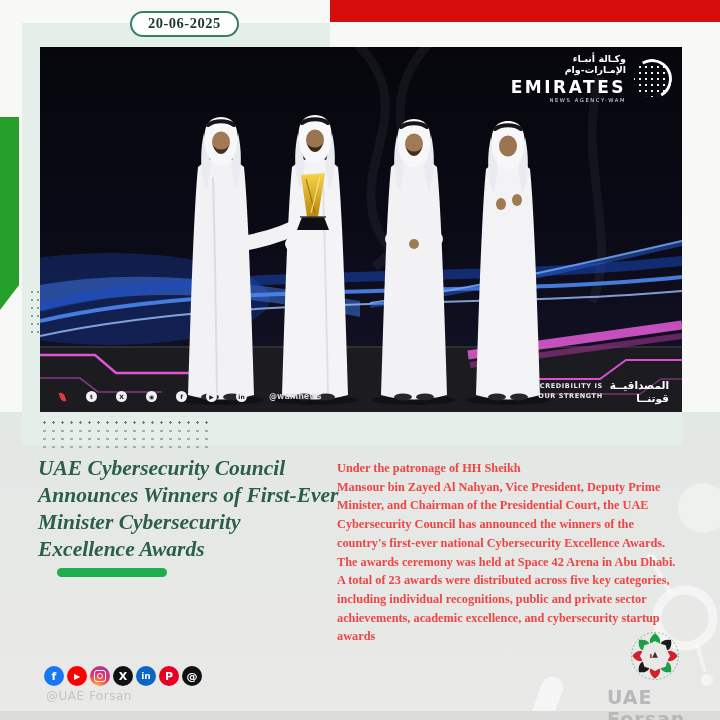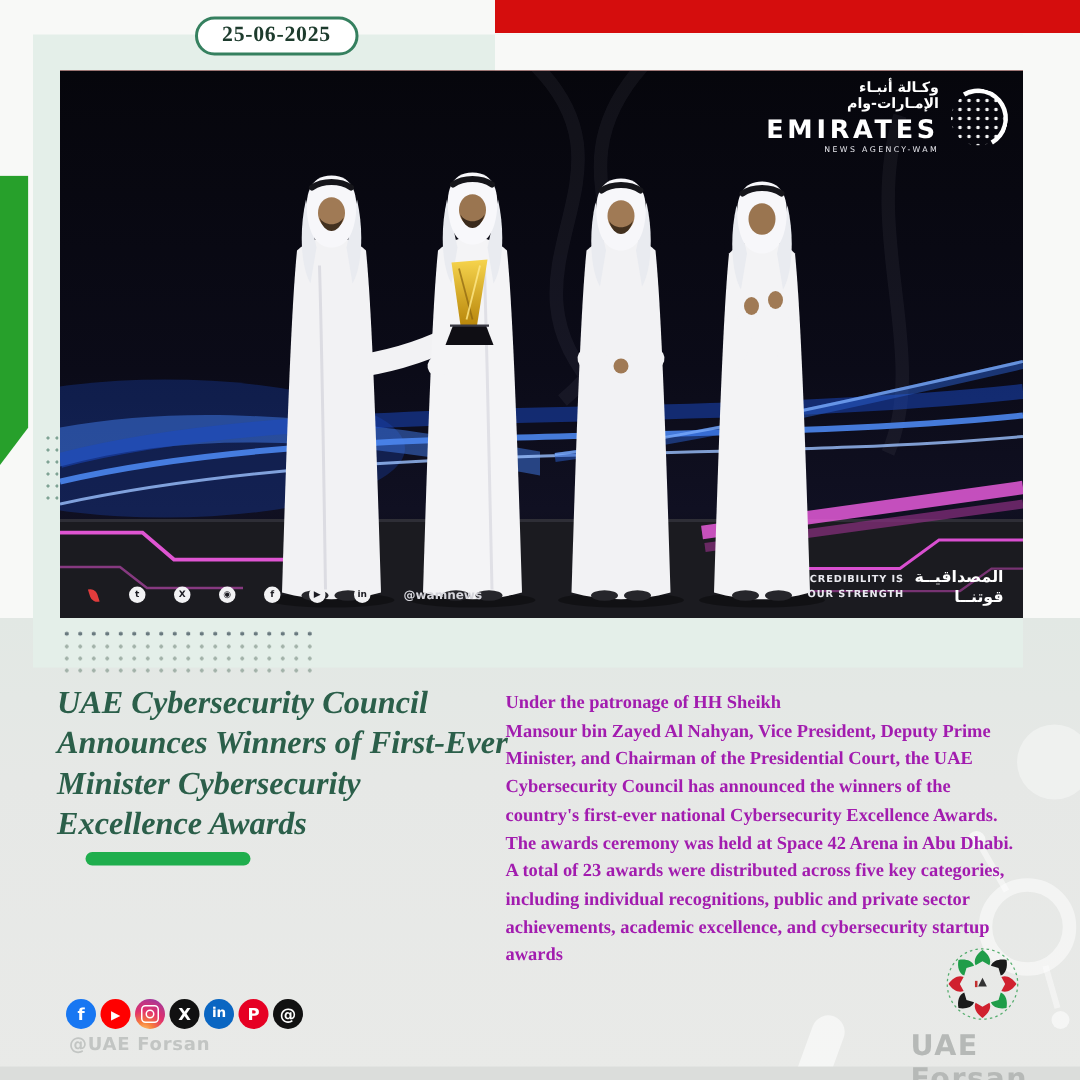--- a/index.html
+++ b/index.html
@@ -16,21 +16,21 @@
                 clip-path:polygon(0 0,100% 0,100% 87%,0 100%);}
   
   .net-decor{position:absolute;left:555px;top:440px;width:165px;height:280px;pointer-events:none;}
   .white-blob{position:absolute;left:536px;top:676px;width:22px;height:52px;background:#fff;
               opacity:.55;border-radius:12px;transform:rotate(20deg);}
   
   .date-pill{position:absolute;left:130px;top:11px;padding:2px 16px 3px;background:#fff;
              border:2px solid #35805f;border-radius:15px;font-weight:bold;font-size:14.5px;
              color:#1d3b2d;letter-spacing:.5px;}
   
-  .photo{position:absolute;left:40px;top:47px;width:642px;height:365px;background:#7f1d1d;overflow:hidden;}
+  .photo{position:absolute;left:40px;top:47px;width:642px;height:365px;background:#c2410c;overflow:hidden;}
   .photo svg{position:absolute;left:0;top:0;}
   .wam-logo{position:absolute;top:7px;right:12px;display:flex;align-items:center;gap:8px;color:#fff;}
   .wam-text{text-align:right;font-family:"DejaVu Sans",sans-serif;line-height:1.15;}
   .wam-ar{font-size:9.5px;font-weight:bold;}
   .wam-title{font-size:17px;font-weight:bold;letter-spacing:2.5px;margin-top:2px;}
   .wam-sub{font-size:5.2px;letter-spacing:1.6px;margin-top:1px;color:#e8e8ee;}
   .wam-globe{position:relative;width:36px;height:36px;border-radius:50%;
      background-image:radial-gradient(circle,rgba(255,255,255,.95) 1.1px,transparent 1.4px);
      background-size:6px 6px;background-position:center;}
   .wam-globe::before{content:"";position:absolute;inset:-2px;border-radius:50%;
@@ -51,37 +51,37 @@
   .dots-block{position:absolute;left:40px;top:427px;width:172px;height:22px;
      background-image:radial-gradient(circle,#a2b2a9 1.2px,transparent 1.4px);background-size:9px 8px;}
   .dots-side{position:absolute;left:29px;top:288px;width:10px;height:46px;
      background-image:radial-gradient(circle,#7fa394 1px,transparent 1.2px);background-size:6px 8px;}
   
   .headline{position:absolute;left:38px;top:455px;color:#2b5f4a;font-weight:bold;
             font-size:21.5px;line-height:27px;}
   .headline div{white-space:nowrap;font-style:italic;}
   .green-bar{position:absolute;left:57px;top:568px;width:110px;height:9px;border-radius:5px;background:#1fae4d;}
   
-  .body-text{position:absolute;left:337px;top:459px;width:342px;color:#a21caf;font-weight:bold;
+  .body-text{position:absolute;left:337px;top:459px;width:342px;color:#ef4444;font-weight:bold;
              font-size:12.3px;line-height:18.7px;white-space:pre-line;}
   
   .social-row{position:absolute;left:44px;top:666px;display:flex;gap:3px;}
   .sicon{width:20px;height:20px;border-radius:50%;display:flex;align-items:center;justify-content:center;
          color:#fff;font-family:"DejaVu Sans",sans-serif;font-weight:bold;font-size:11px;}
   .fb{background:#1877f2;}
   .yt{background:#ff0000;font-size:8px;}
   .ig{background:radial-gradient(circle at 30% 110%,#fdd074 0%,#f77e3c 25%,#e1306c 55%,#c13584 75%,#833ab4 100%);}
   .ig-cam{width:10px;height:10px;border:1.6px solid #fff;border-radius:3px;position:relative;}
   .ig-cam::after{content:"";position:absolute;width:4px;height:4px;border:1.4px solid #fff;border-radius:50%;top:1.5px;left:1.5px;}
   .xx{background:#111;font-size:11px;}
   .li{background:#0a66c2;font-size:9px;}
   .pi{background:#e60023;font-size:11px;}
   .th{background:#111;font-size:11px;}
   .footer-handle{position:absolute;left:46px;top:689px;color:#c2c5c3;font-family:"DejaVu Sans",sans-serif;
-                 font-weight:bold;font-size:12px;letter-spacing:.5px;}
+                 font-weight:normal;font-size:12px;letter-spacing:.5px;}
   .forsan-logo{position:absolute;left:629px;top:630px;width:52px;height:52px;}
   .forsan-brand{position:absolute;left:607px;top:686px;color:#b6b9b7;font-family:"DejaVu Sans",sans-serif;
                 font-weight:bold;font-size:19px;letter-spacing:1px;}
 </style>
 </head>
 <body>
 
 <div id="canvas">
 
   <div class="lower-bg"></div>
@@ -94,21 +94,21 @@
     <circle cx="148" cy="68" r="25" fill="#ffffff" opacity="0.38"></circle>
     <circle cx="130" cy="178" r="28" fill="none" stroke="#ffffff" stroke-width="9" opacity="0.5"></circle>
     <circle cx="96" cy="120" r="6" fill="#ffffff" opacity="0.6"></circle>
     <line x1="100" y1="126" x2="116" y2="154" stroke="#ffffff" stroke-width="4" opacity="0.5"></line>
     <circle cx="152" cy="240" r="6" fill="#ffffff" opacity="0.55"></circle>
     <line x1="142" y1="204" x2="150" y2="232" stroke="#ffffff" stroke-width="4" opacity="0.45"></line>
   </svg>
   <div class="white-blob"></div>
   <div class="bottom-strip"></div>
 
-  <div class="date-pill">25-06-2025</div>
+  <div class="date-pill">20-06-2025</div>
 
   <div class="photo">
     <svg width="642" height="365" viewBox="0 0 642 365">
       <defs>
         <linearGradient id="bgG" x1="0" y1="0" x2="0" y2="1">
           <stop offset="0" stop-color="#06060c"></stop>
             <stop offset="0.55" stop-color="#0b0b18"></stop>
           <stop offset="0.8" stop-color="#101022"></stop>
             <stop offset="1" stop-color="#0a0a12"></stop>
         </linearGradient>

